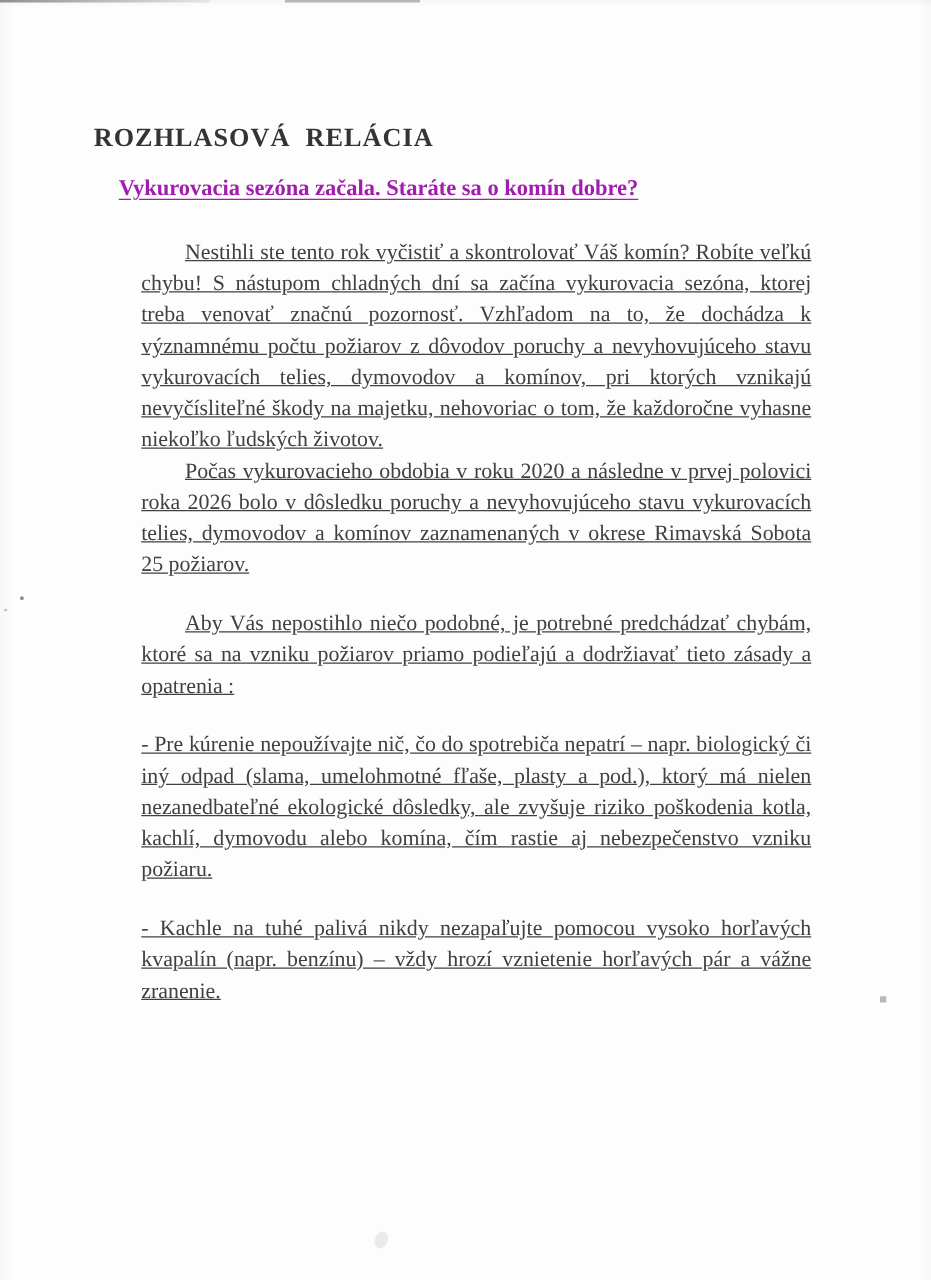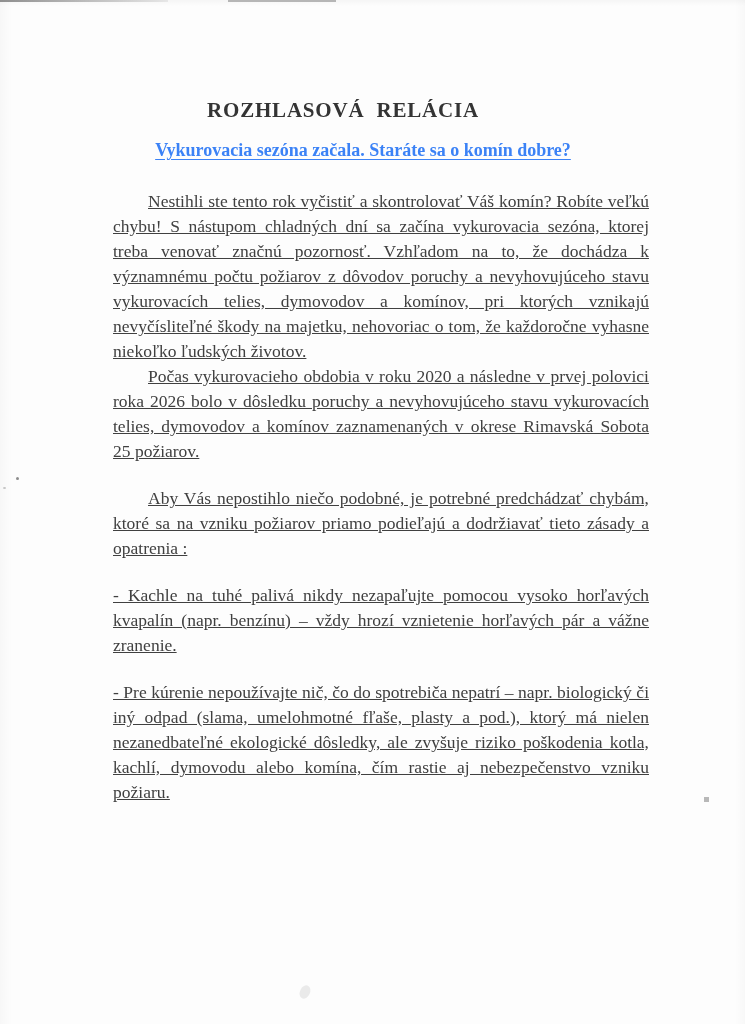--- a/index.html
+++ b/index.html
@@ -33,36 +33,36 @@
     top: 99px;
     width: 536px;
     font-family: "Liberation Serif", "DejaVu Serif", serif;
     color: #3e3e3e;
   }
   .doc-title {
     margin: 0;
     font-size: 21px;
     line-height: 23px;
     font-weight: bold;
-    text-align: center;
+    text-align: left;
     letter-spacing: 0.8px;
     white-space: pre-wrap;
     color: #343434;
     position: relative;
     left: -38px;
   }
   .doc-subtitle {
     margin: 17px 0 0 0;
     font-size: 18px;
     line-height: 22px;
     font-weight: bold;
-    text-align: center;
+    text-align: left;
     text-decoration: underline;
     text-underline-offset: 3px;
-    color: #3b82f6;
+    color: #a21caf;
     position: relative;
     left: -18px;
   }
   p.body-par {
     margin: 0;
     font-size: 17.5px;
     line-height: 25px;
     text-align: justify;
     color: #404040;
     text-decoration: underline;
@@ -108,18 +108,18 @@
 
     <h2 class="doc-subtitle">Vykurovacia sezóna začala. Staráte sa o komín dobre?</h2>
 
     <p class="body-par indent first-par">Nestihli ste tento rok vyčistiť a skontrolovať Váš komín? Robíte veľkú chybu! S nástupom chladných dní sa začína vykurovacia sezóna, ktorej treba venovať značnú pozornosť. Vzhľadom na to, že dochádza k významnému počtu požiarov z dôvodov poruchy a nevyhovujúceho stavu vykurovacích telies, dymovodov a komínov, pri ktorých vznikajú nevyčísliteľné škody na majetku, nehovoriac o tom, že každoročne vyhasne niekoľko ľudských životov.</p>
 
     <p class="body-par indent">Počas vykurovacieho obdobia v roku 2020 a následne v prvej polovici roka 2026 bolo v dôsledku poruchy a nevyhovujúceho stavu vykurovacích telies, dymovodov a komínov zaznamenaných v okrese Rimavská Sobota 25 požiarov.</p>
 
     <p class="body-par indent gap-before">Aby Vás nepostihlo niečo podobné, je potrebné predchádzať chybám, ktoré sa na vzniku požiarov priamo podieľajú a dodržiavať tieto zásady a opatrenia :</p>
 
 
+    <p class="body-par gap-before">- Pre kúrenie nepoužívajte nič, čo do spotrebiča nepatrí – napr. biologický či iný odpad (slama, umelohmotné fľaše, plasty a pod.), ktorý má nielen nezanedbateľné ekologické dôsledky, ale zvyšuje riziko poškodenia kotla, kachlí, dymovodu alebo komína, čím rastie aj nebezpečenstvo vzniku požiaru.</p>
+
     <p class="body-par gap-before">- Kachle na tuhé palivá nikdy nezapaľujte pomocou vysoko horľavých kvapalín (napr. benzínu) – vždy hrozí vznietenie horľavých pár a vážne zranenie.</p>
-
-    <p class="body-par gap-before">- Pre kúrenie nepoužívajte nič, čo do spotrebiča nepatrí – napr. biologický či iný odpad (slama, umelohmotné fľaše, plasty a pod.), ktorý má nielen nezanedbateľné ekologické dôsledky, ale zvyšuje riziko poškodenia kotla, kachlí, dymovodu alebo komína, čím rastie aj nebezpečenstvo vzniku požiaru.</p>
   </div>
 
 </div>
 
 </body></html>

